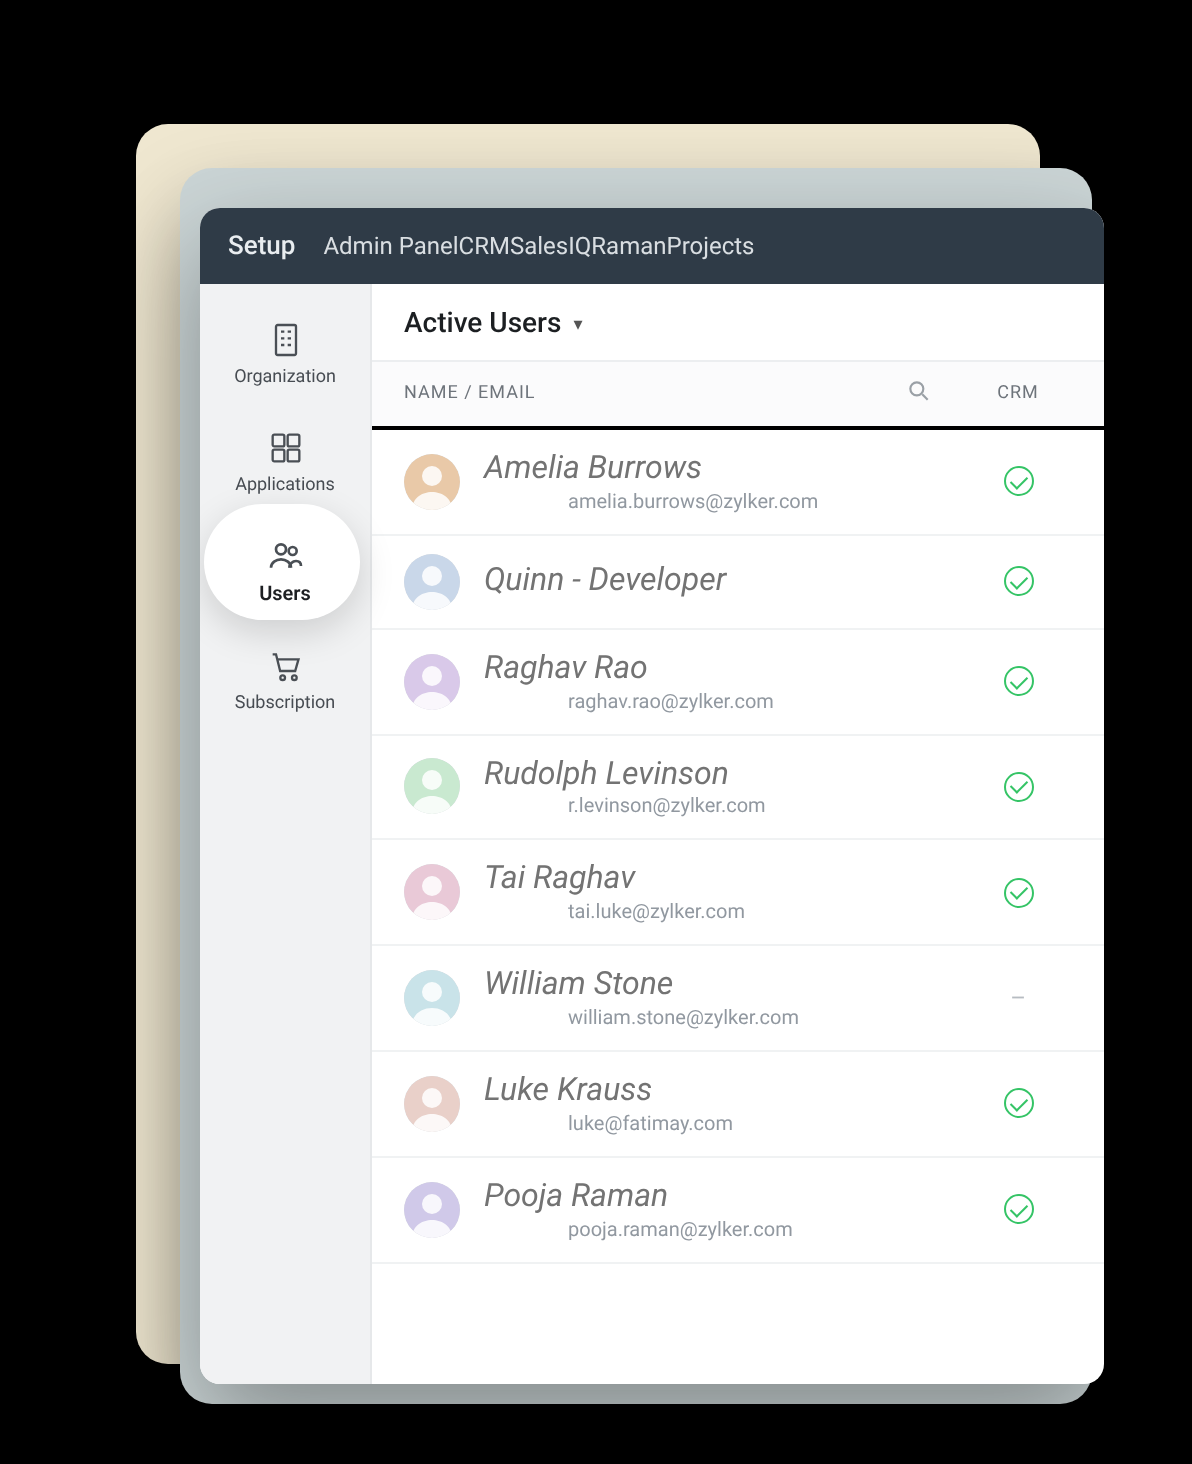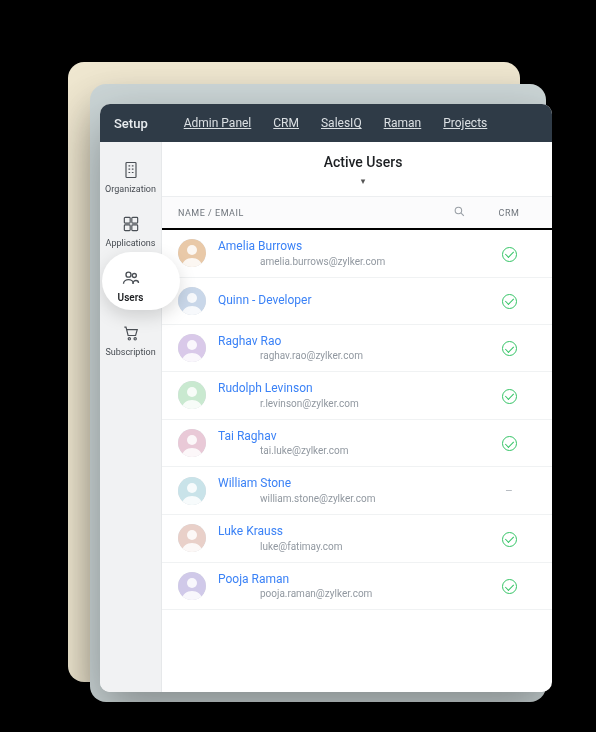--- a/index.html
+++ b/index.html
@@ -26,34 +26,33 @@
     flex-direction: column;
   }
 
   .topbar {
     background: #2f3b47;
     color: #e9edf0;
     height: 38px;
     display: flex;
     align-items: center;
     padding: 0 14px;
-    gap: 22px;
     font-size: 12px;
   }
   .topbar .brand { font-size: 13px; font-weight: 500; margin-right: 14px; }
-  .topbar .navitem { opacity: .92; cursor: pointer; white-space: nowrap; text-decoration: underline; }
+  .topbar .navitem { opacity: .92; cursor: pointer; white-space: nowrap; }
 
   .body {
     flex: 1;
     display: flex;
     min-height: 0;
   }
 
   .sidebar {
-    width: 62px;
+    width: 86px;
     background: #f1f2f3;
     border-right: 1px solid #e6e8ea;
     display: flex;
     flex-direction: column;
     align-items: stretch;
     padding-top: 8px;
     position: relative;
   }
   .sb-item {
     display: flex;
@@ -93,21 +92,20 @@
     min-width:0;
   }
   .page-title {
     padding: 12px 4px 10px 16px;
     font-size: 14px;
     color:#1c1f22;
     display:flex;
     align-items:center;
     gap:6px;
     font-weight:500;
-    flex-direction:column;
   }
   .page-title .caret { font-size:9px; color:#555; }
 
   .table-head {
     display:flex;
     align-items:center;
     border-top:1px solid #eceef0;
     border-bottom:2px solid #000000;
     background:#fbfbfc;
     padding: 8px 16px;
@@ -129,21 +127,21 @@
   .avatar {
     width:28px; height:28px; border-radius:50%;
     background:#d7dbdf;
     margin-right:12px;
     flex-shrink:0;
     display:flex; align-items:center; justify-content:center;
     overflow:hidden;
   }
   .avatar svg { width:28px; height:28px; }
   .who { flex:1; min-width:0; }
-  .who .nm { font-size:12px; color:#3b82f6; line-height:1.3; }
+  .who .nm { font-size:16px; color:#737373; line-height:1.3;font-style:italic; }
   .who .em { font-size:10px; color:#9198a0; line-height:1.3;margin-left:42px; }
   .status { width:54px; text-align:center; color:#35c466; font-size:14px; }
   .status.none { color:#b7bcc2; font-size:12px; }
   .check {
     display:inline-flex; width:15px; height:15px; border:1.5px solid #35c466; border-radius:50%;
     align-items:center; justify-content:center;
   }
   .check::after { content:""; width:4px; height:7px; border:solid #35c466; border-width:0 1.5px 1.5px 0; transform: rotate(45deg) translate(-0.5px,-0.5px); }
 </style>
 </head>

